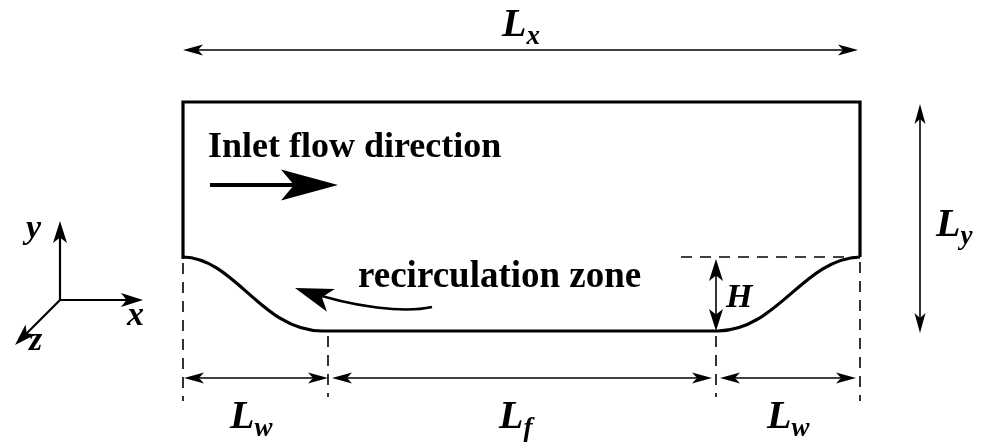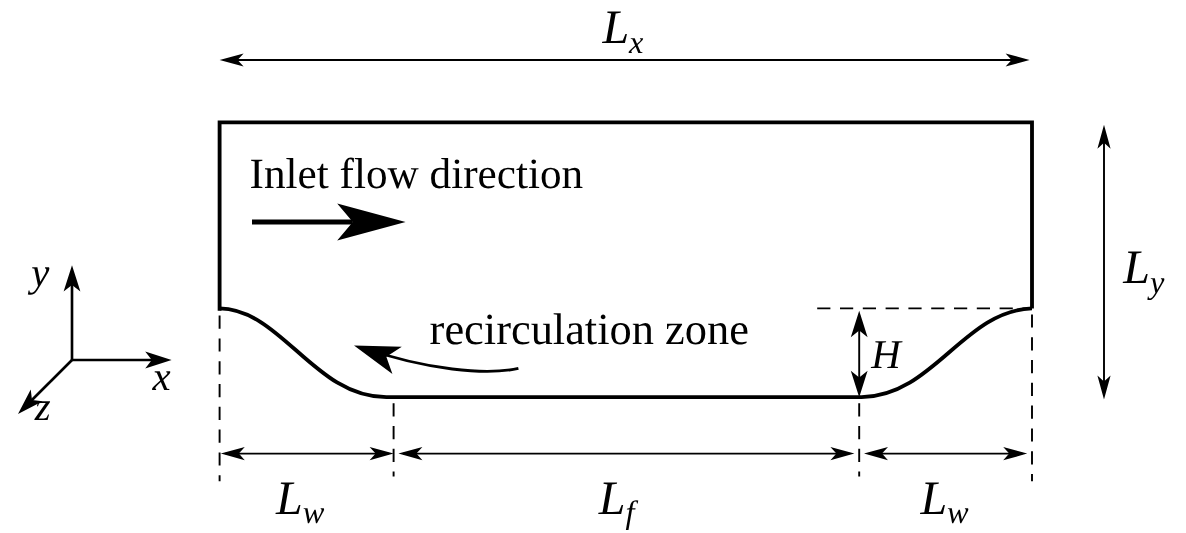--- a/index.html
+++ b/index.html
@@ -7,20 +7,21 @@
     padding: 0;
     background: #ffffff;
   }
   .stage {
     position: relative;
     width: 988px;
     height: 444px;
     background: #ffffff;
     overflow: hidden;
     font-family: "Liberation Serif", "DejaVu Serif", serif;
+    font-weight: bold;
   }
   svg { display: block; }
   .outline {
     stroke: #000000;
     stroke-width: 3.2;
     fill: none;
     stroke-linejoin: miter;
   }
   .dim-line {
     stroke: #000000;

